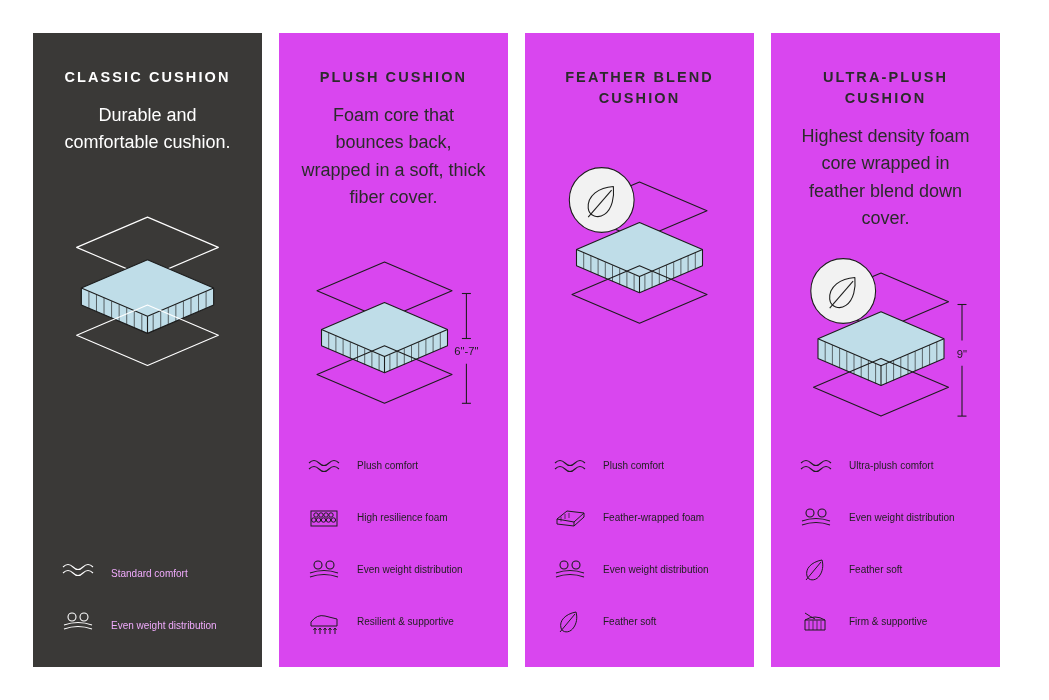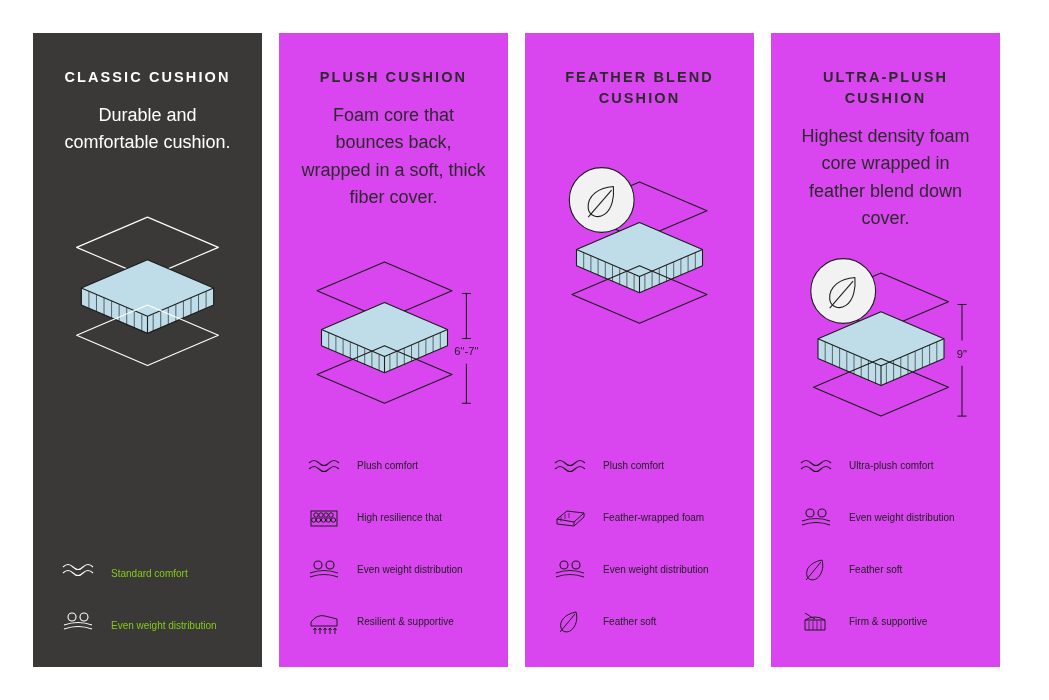--- a/index.html
+++ b/index.html
@@ -91,21 +91,21 @@
     height: 30px;
     display: flex;
     align-items: center;
     justify-content: center;
   }
   .feature-label {
     font-size: 10px;
     line-height: 1.4;
     max-width: 122px;
   }
-  .card.dark .feature-label { color: #84cc16; margin-top: 8px; }
+  .card.dark .feature-label { color: #f0abfc; margin-top: 8px; }
   .card.light .feature-label { color: #1f1f1f; }
 </style>
 </head>
 <body>
 
 <div class="board">
 
   <div class="card dark">
     <h2 class="card-title">CLASSIC CUSHION</h2>
     <p class="card-desc">Durable and comfortable cushion.</p>
@@ -226,21 +226,21 @@
               <circle cx="14" cy="10" r="2.2"></circle>
               <circle cx="19" cy="10" r="2.2"></circle>
               <circle cx="24" cy="10" r="2.2"></circle>
             <circle cx="11.5" cy="15" r="2.2"></circle>
               <circle cx="16.5" cy="15" r="2.2"></circle>
               <circle cx="21.5" cy="15" r="2.2"></circle>
             <circle cx="6.8" cy="15" r="2.2"></circle>
               <circle cx="26.4" cy="15" r="2.2"></circle>
           </svg>
         </span>
-        <span class="feature-label">High resilience that</span>
+        <span class="feature-label">High resilience foam</span>
       </div>
       <div class="feature">
         <span class="feature-icon">
           <svg width="34" height="26" viewBox="0 0 34 26" fill="none" stroke="#1d1d1d" stroke-width="1.1">
             <circle cx="11" cy="8" r="4"></circle>
             <circle cx="23" cy="8" r="4"></circle>
             <path d="M3 16 Q17 11 31 16"></path>
             <path d="M3 20 Q17 15 31 20"></path>
           </svg>
         </span>

